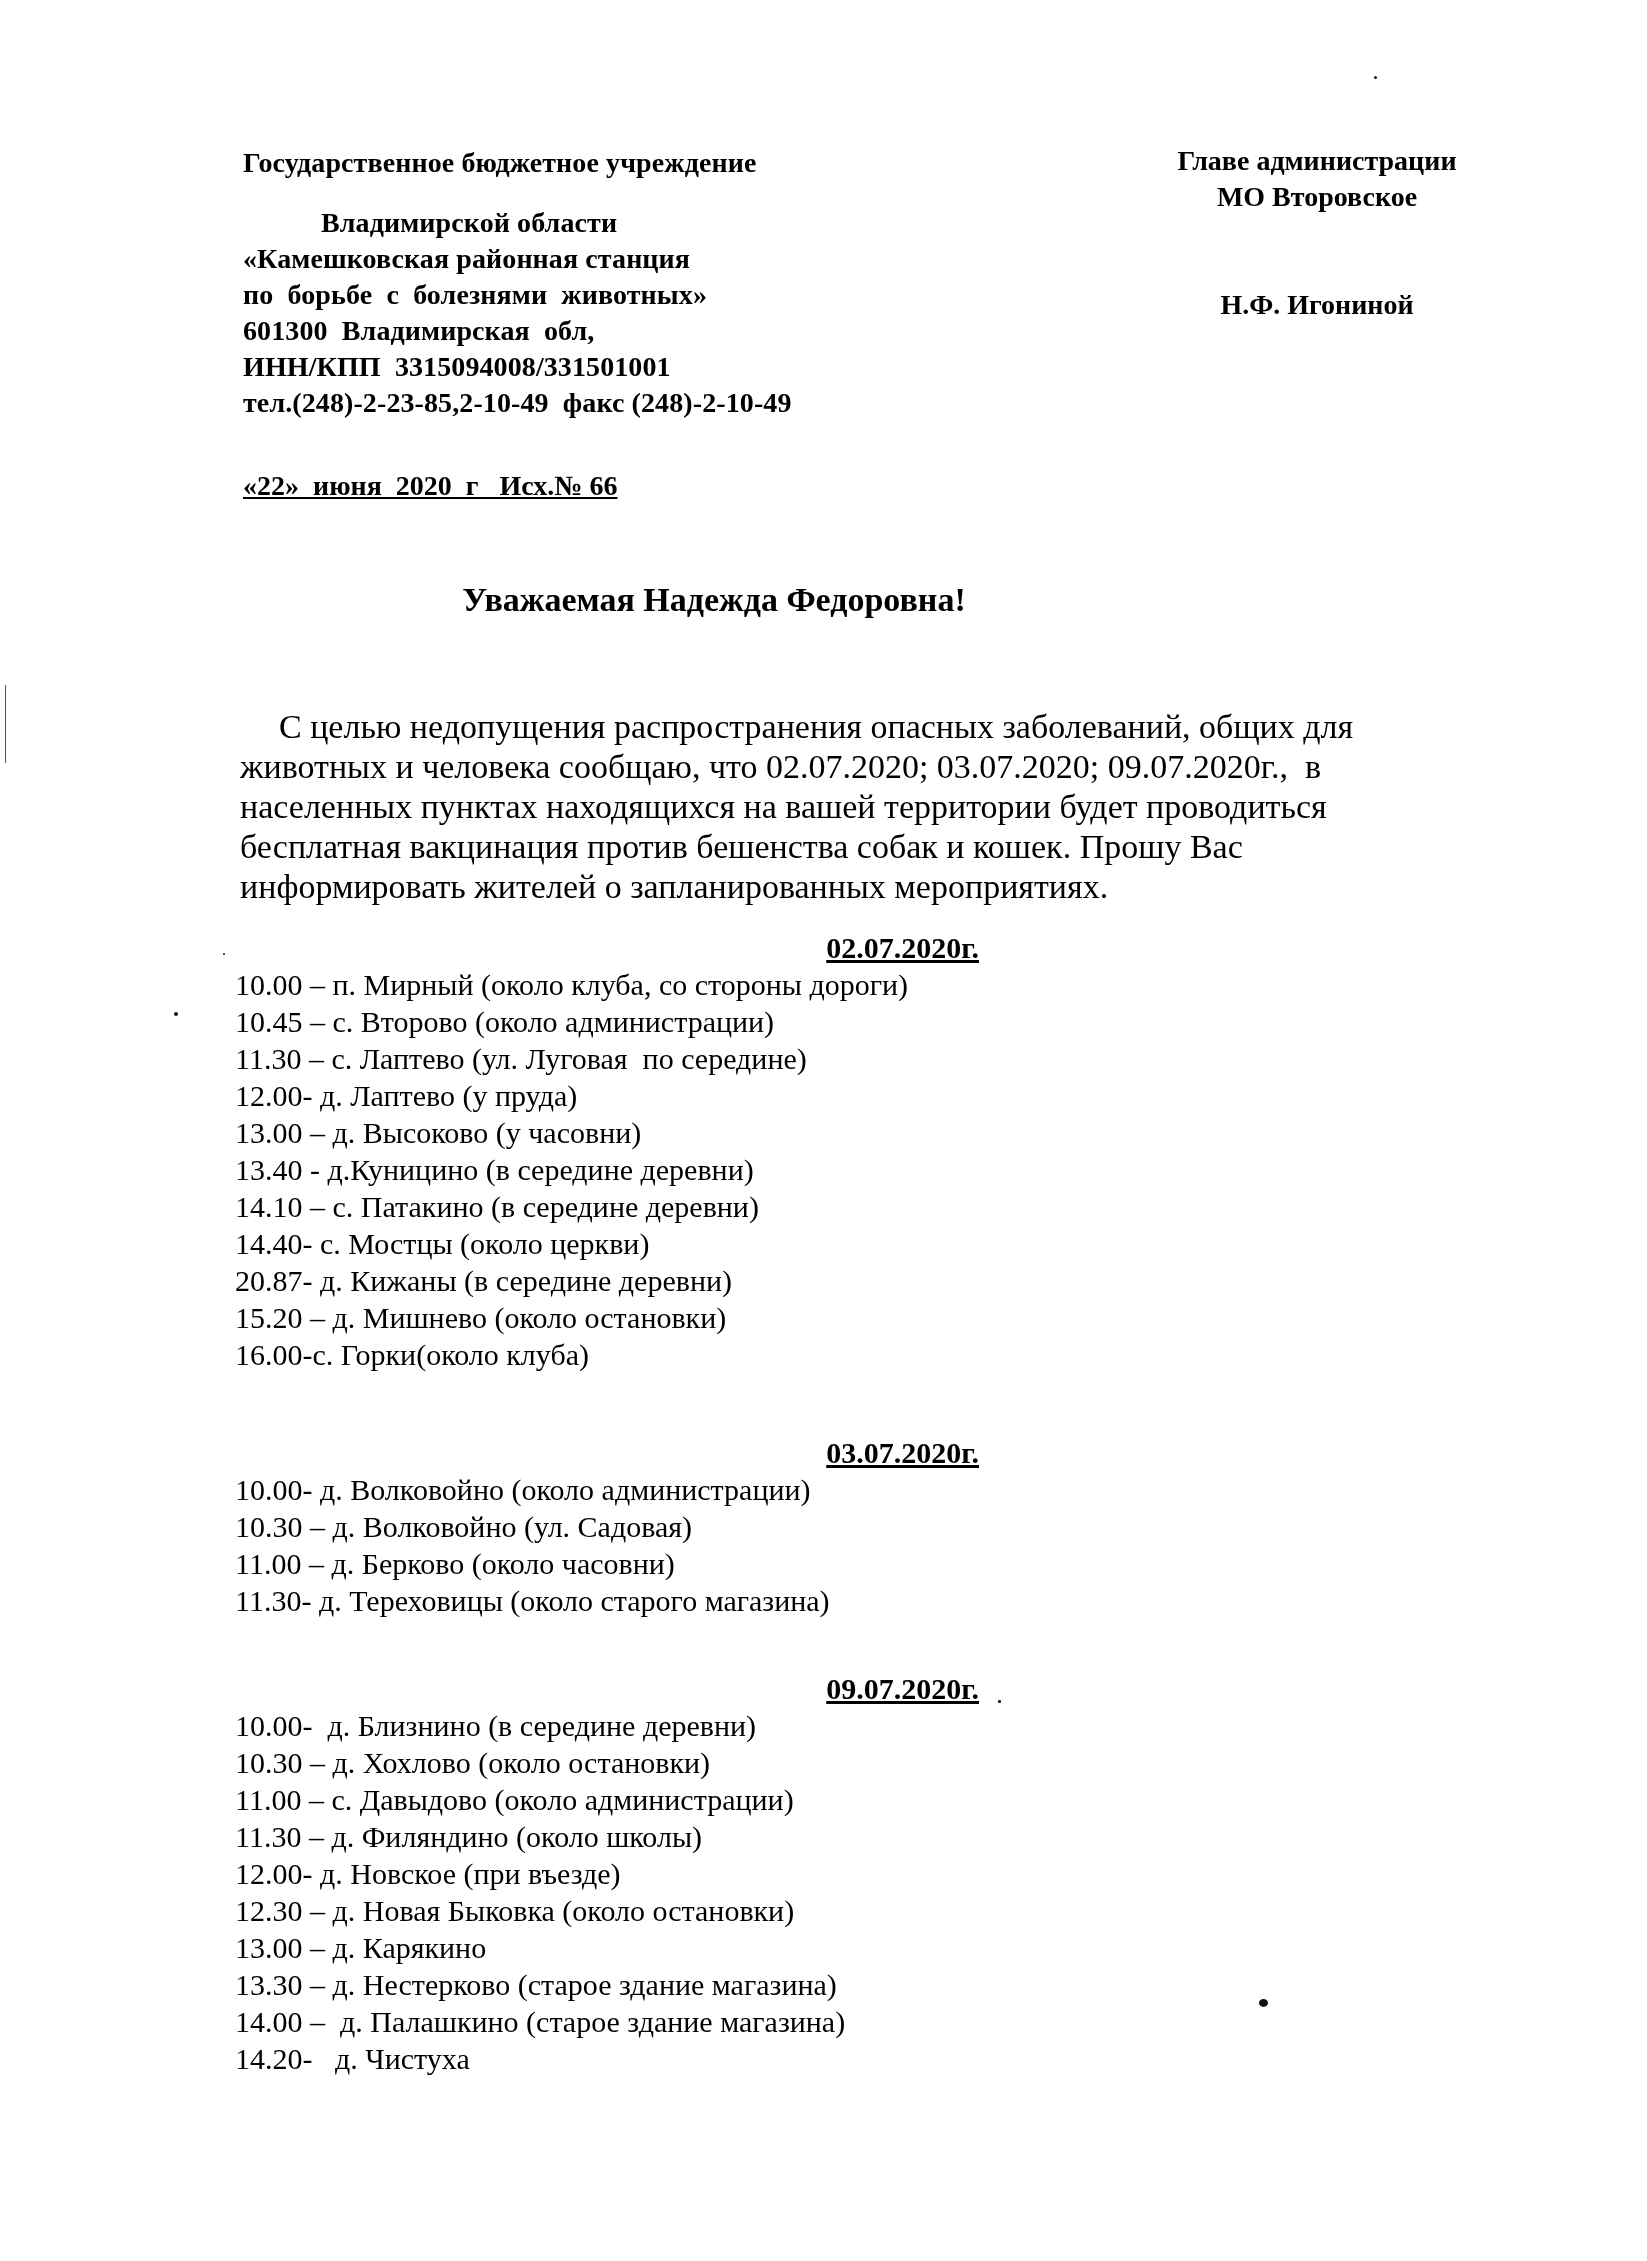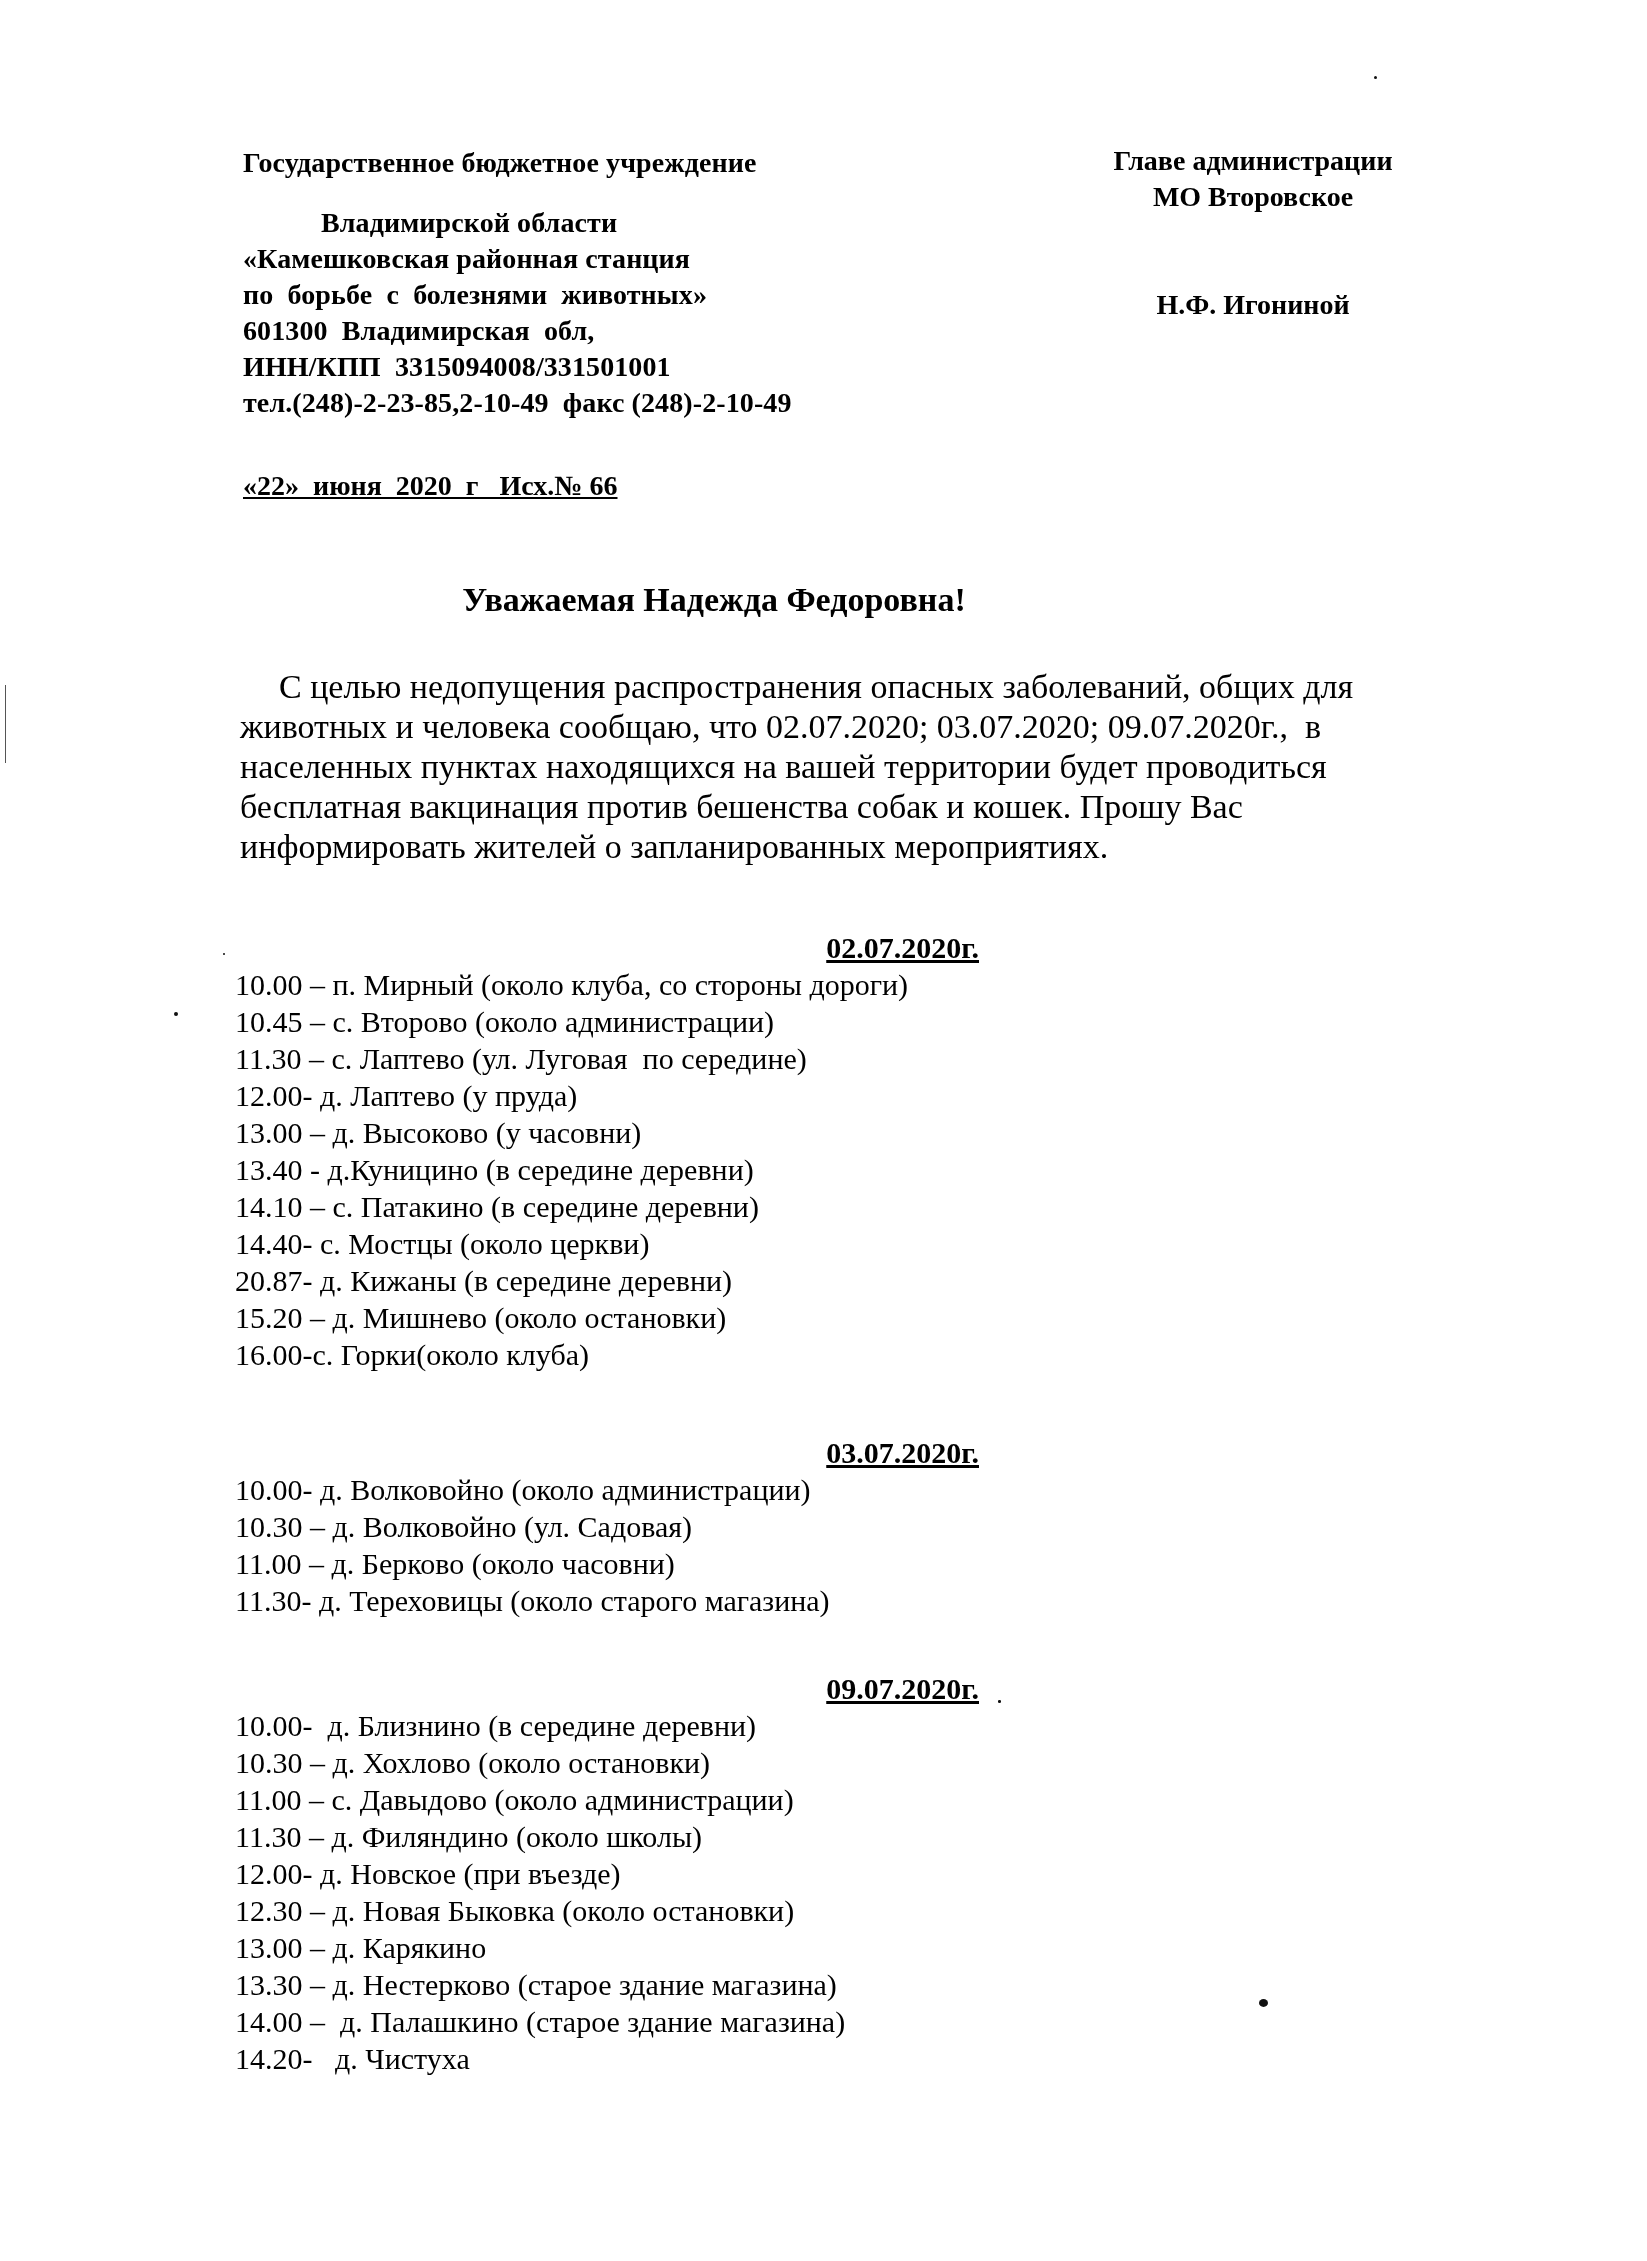--- a/index.html
+++ b/index.html
@@ -9,40 +9,40 @@
     }
     .abs { position: absolute; }
     .sender {
       left: 243px; top: 145px; width: 646px;
       font-weight: bold; font-size: 28px; line-height: 36px;
       letter-spacing: 0.1px;
     }
     .sender .indent { padding-left: 78px; display: block; margin-top: 24px; }
     .sender .line { display: block; white-space: pre; }
     .recipient {
-      left: 1072px; top: 143px; width: 362px; text-align: center;
+      left: 1136px; top: 143px; width: 362px; text-align: center;
       font-weight: bold; font-size: 28px; line-height: 36px;
     }
     .recipient .line { display: block; }
     .recipient .name { margin-top: 72px; display: block; }
     .outgoing {
       left: 243px; top: 470px; font-weight: bold; font-size: 28px;
       text-decoration: underline; white-space: pre;
     }
     .salutation {
       left: 0; top: 581px; width: 1357px; text-align: center;
       font-weight: bold; font-size: 34px;
       padding-left: 71px; box-sizing: border-box;
     }
     .body-text {
       left: 240px; top: 667px; width: 1247px;
       font-size: 34px; line-height: 40px; text-align: left;
     }
     .body-text .line { display: block; white-space: pre; }
-    .body-text .first { padding-left: 39px; }
+    .body-text .first { padding-left: 39px; margin-top: 40px; }
     .schedule { left: 235px; width: 775px; font-size: 30px; line-height: 37px; }
     .schedule .date {
       display: block; text-align: right; font-weight: bold;
       text-decoration: underline; padding-right: 31px;
     }
     .schedule .item { display: block; white-space: pre; }
     #day1 { top: 929px; }
     #day2 { top: 1434px; }
     #day3 { top: 1670px; }
     .speck { position: absolute; background: #111; border-radius: 50%; }

